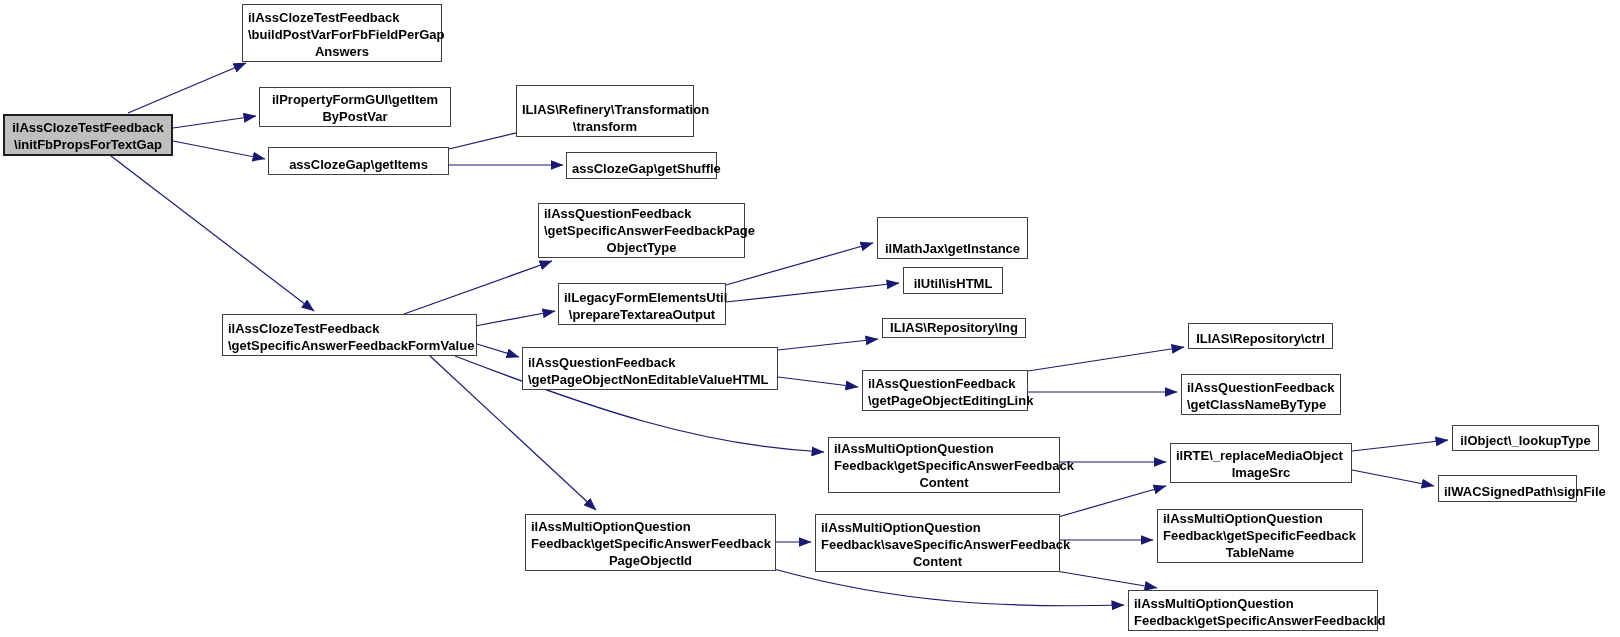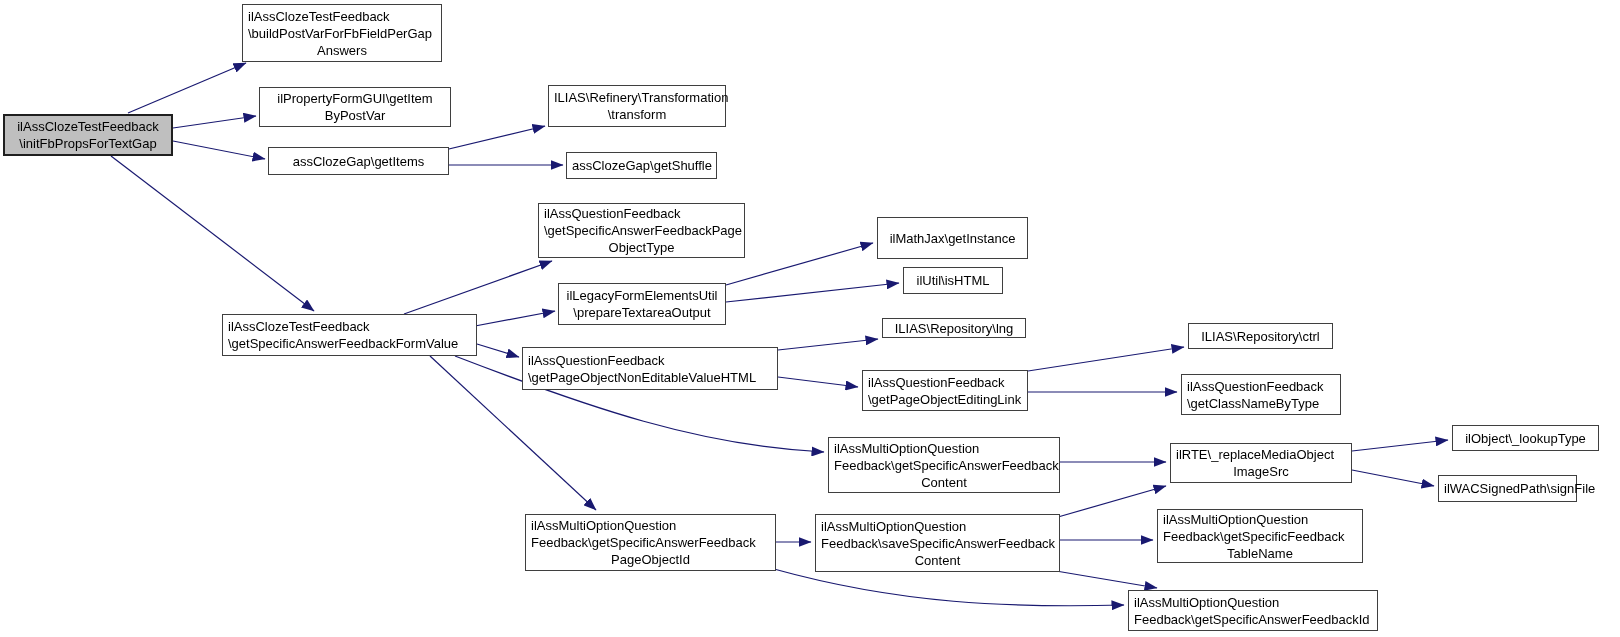--- a/index.html
+++ b/index.html
@@ -5,22 +5,22 @@
   html,body{margin:0;padding:0;background:#ffffff;}
   #canvas{
     position:relative;width:1620px;height:637px;background:#ffffff;overflow:hidden;
     font-family:"Liberation Sans",sans-serif;
   }
   #edge-layer{position:absolute;left:0;top:0;width:1620px;height:637px;}
   .edge{stroke:#191970;stroke-width:1.2;fill:none;}
   .node{
     position:absolute;box-sizing:border-box;background:#ffffff;
     border:1px solid #3f3f3f;color:#000000;
-    display:flex;flex-direction:column;justify-content:center;
-    font-size:13px;line-height:17px;padding:1px 5px;cursor:pointer;
+    display:flex;flex-direction:column;justify-content:flex-end;
+    font-size:13px;line-height:17px;padding:1px 5px;cursor:pointer;font-weight:bold;
   }
   .node.hl{background:#bfbfbf;border:2px solid #1f1f1f;}
   .ln{display:block;white-space:nowrap;text-align:left;}
   .ln.c{text-align:center;}
 </style>
 </head>
 <body>
 
 <div id="canvas">
 
@@ -70,21 +70,21 @@
 
   <div class="node" style="left:259px;top:87px;width:192px;height:40px">
     <span class="ln c">ilPropertyFormGUI\getItem</span>
     <span class="ln c">ByPostVar</span>
   </div>
 
   <div class="node" style="left:268px;top:147px;width:181px;height:28px">
     <span class="ln c">assClozeGap\getItems</span>
   </div>
 
-  <div class="node" style="left:548px;top:85px;width:178px;height:42px">
+  <div class="node" style="left:516px;top:85px;width:178px;height:52px">
     <span class="ln">ILIAS\Refinery\Transformation</span>
     <span class="ln c">\transform</span>
   </div>
 
   <div class="node" style="left:566px;top:152px;width:151px;height:27px">
     <span class="ln c">assClozeGap\getShuffle</span>
   </div>
 
   <div class="node" style="left:538px;top:203px;width:207px;height:55px">
     <span class="ln">ilAssQuestionFeedback</span>

